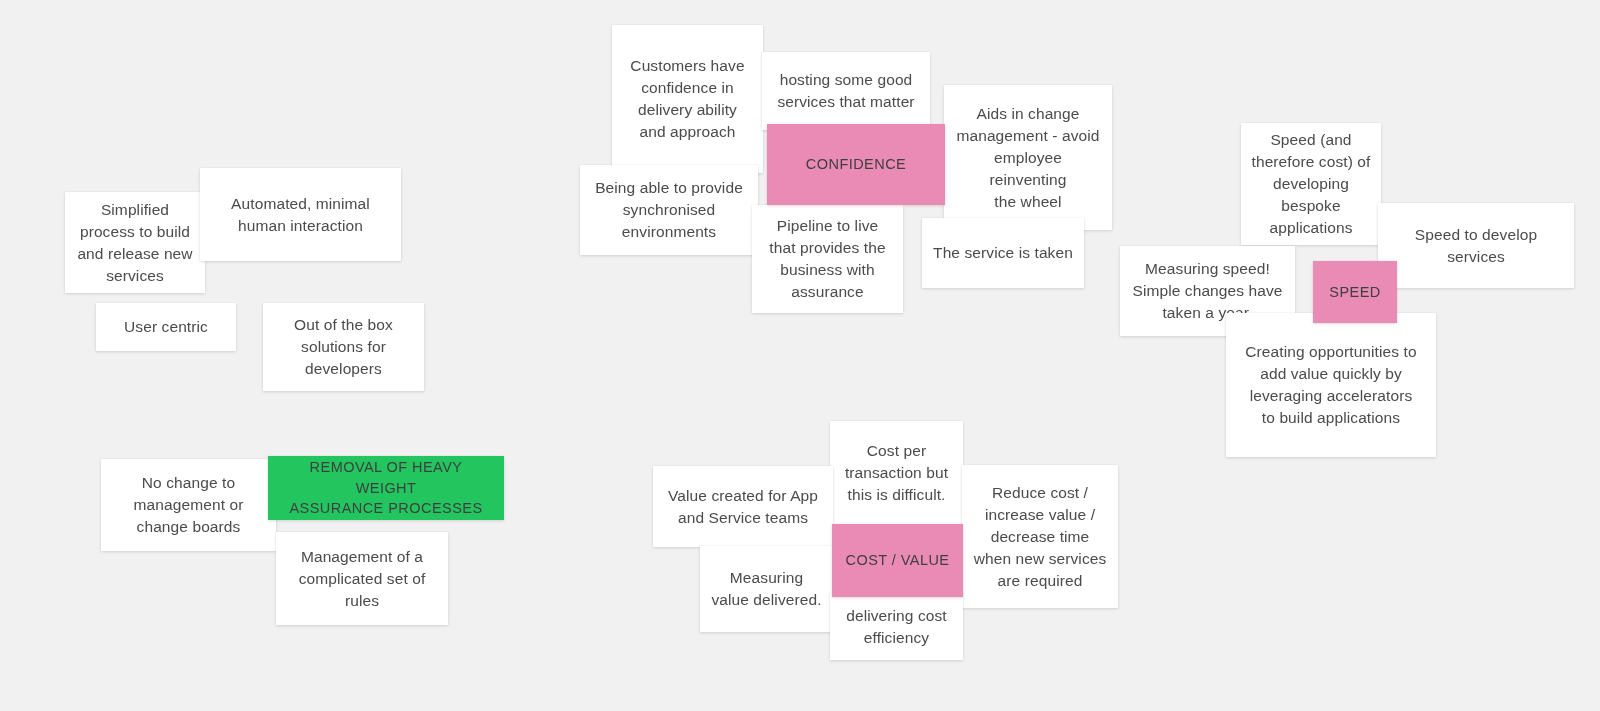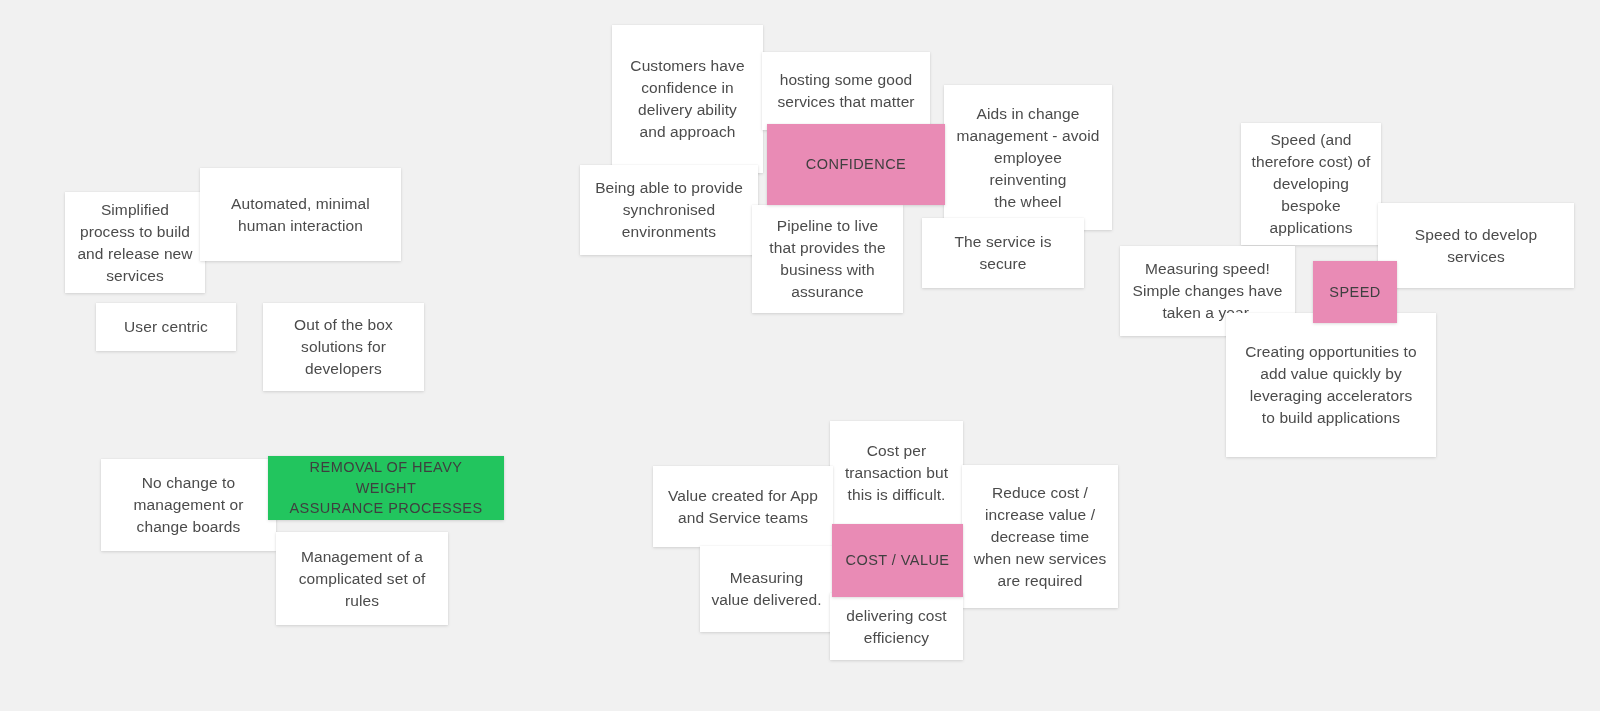--- a/index.html
+++ b/index.html
@@ -74,21 +74,21 @@
 management - avoid
 employee reinventing
 the wheel</div>
       <div class="card note" style="left: 528px; top: 165px; width: 178px; height: 90px; background: rgb(255, 255, 255); color: rgb(75, 75, 75);">Being able to provide
 synchronised
 environments</div>
       <div class="card note" style="left: 700px; top: 205px; width: 151px; height: 108px; background: rgb(255, 255, 255); color: rgb(75, 75, 75);">Pipeline to live
 that provides the
 business with
 assurance</div>
-      <div class="card note" style="left: 870px; top: 218px; width: 162px; height: 70px; background: rgb(255, 255, 255); color: rgb(75, 75, 75);">The service is secure</div>
+      <div class="card note" style="left: 870px; top: 218px; width: 162px; height: 70px; background: rgb(255, 255, 255); color: rgb(75, 75, 75);">The service is taken</div>
       <div class="card theme" style="left: 715px; top: 124px; width: 178px; height: 81px; background: rgb(233, 139, 181);">CONFIDENCE</div>
     </div>
     <div style="position: absolute; left: 0px; top: 0px; width: 100%; height: 100%;">
       <div class="card note" style="left: 1233px; top: 123px; width: 140px; height: 122px; background: rgb(255, 255, 255); color: rgb(75, 75, 75); margin-left: 8px;">Speed (and
 therefore cost) of
 developing bespoke
 applications</div>
       <div class="card note" style="left: 1378px; top: 203px; width: 196px; height: 85px; background: rgb(255, 255, 255); color: rgb(75, 75, 75);">Speed to develop
 services</div>
       <div class="card note" style="left: 1120px; top: 246px; width: 175px; height: 90px; background: rgb(255, 255, 255); color: rgb(75, 75, 75);">Measuring speed!

